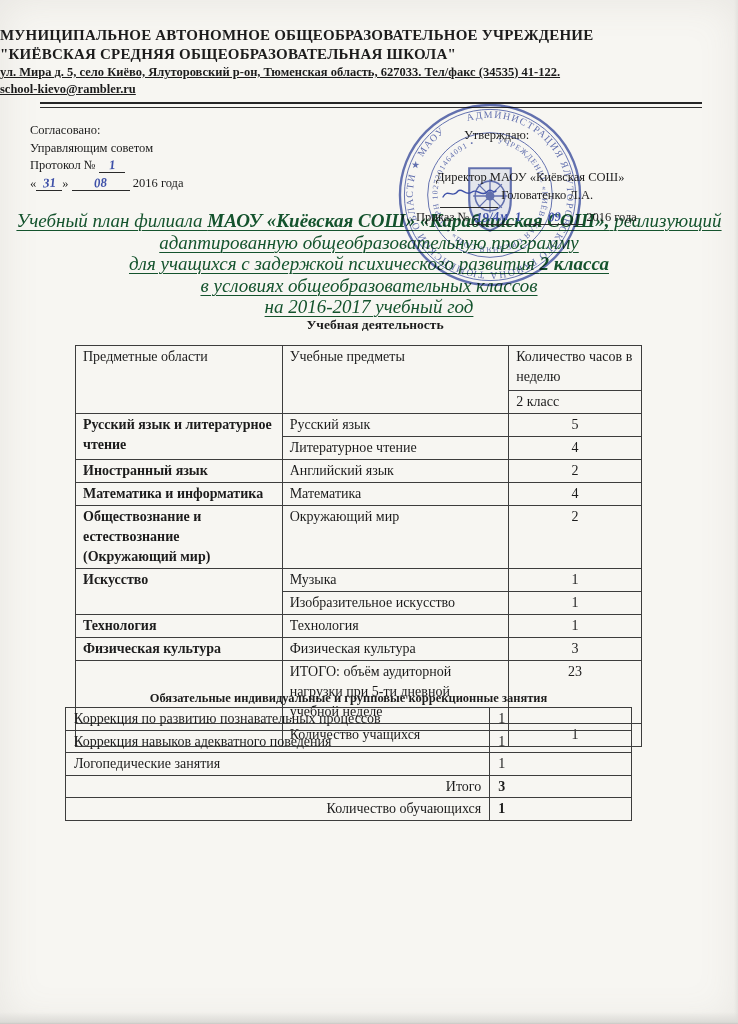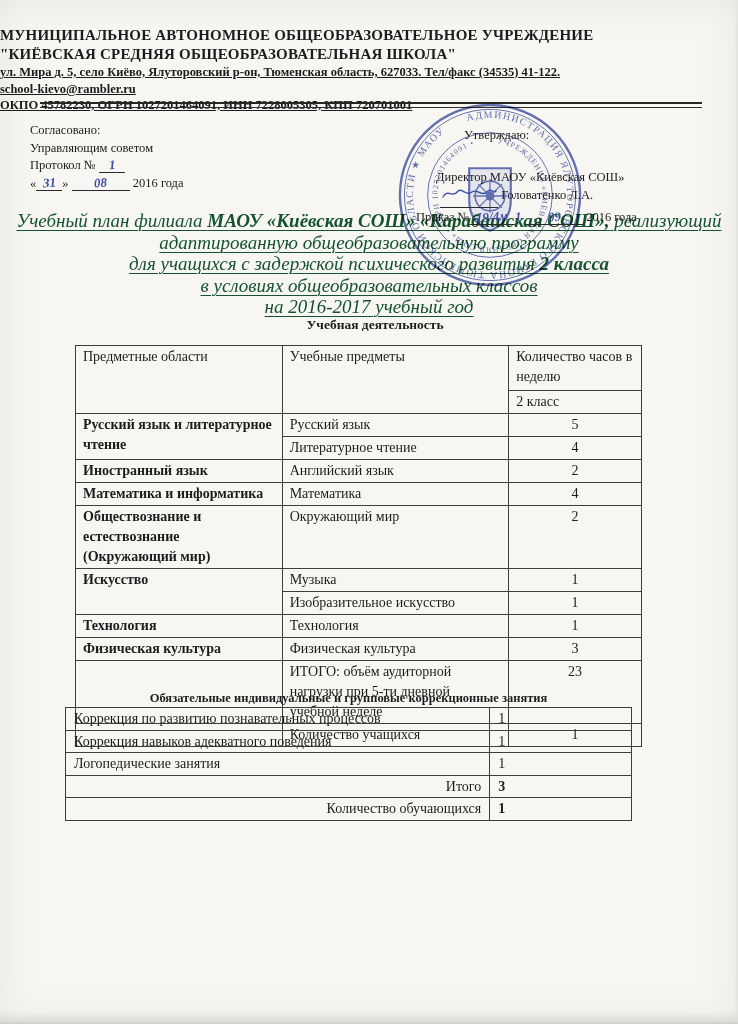--- a/index.html
+++ b/index.html
@@ -65,21 +65,20 @@
 </head>
 <body>
 
 <div class="page">
 
   <div class="letterhead">
     <div class="lh-big">МУНИЦИПАЛЬНОЕ АВТОНОМНОЕ ОБЩЕОБРАЗОВАТЕЛЬНОЕ УЧРЕЖДЕНИЕ</div>
     <div class="lh-big">"КИЁВСКАЯ СРЕДНЯЯ ОБЩЕОБРАЗОВАТЕЛЬНАЯ ШКОЛА"</div>
     <div class="lh-small">ул. Мира д. 5, село Киёво, Ялуторовский р-он, Тюменская область, 627033. Тел/факс (34535) 41-122.</div>
     <div class="lh-small">school-kievo@rambler.ru</div>
-    <div class="lh-small">ОКПО 45782230, ОГРН 1027201464091, ИНН 7228005305, КПП 720701001</div>
   </div>
   <div class="rule1"></div>
   <div class="rule2"></div>
 
   <div class="approve-left">
     <div>Согласовано:</div>
     <div>Управляющим советом</div>
     <div>
       <span>Протокол №</span>
       <span class="blank b-sm"><span class="hw">1</span></span>

